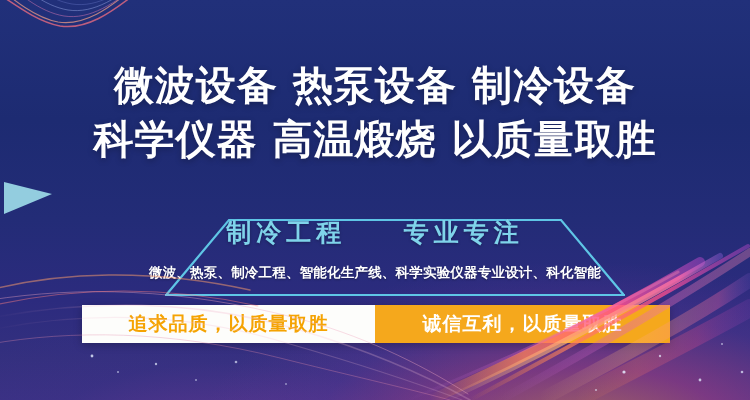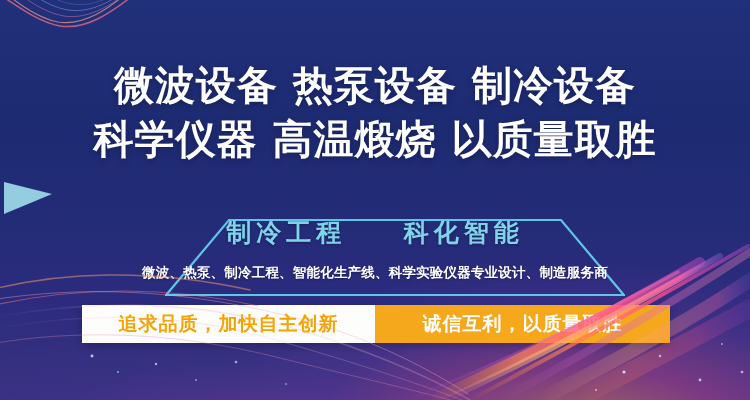--- a/index.html
+++ b/index.html
@@ -103,27 +103,27 @@
 
   <svg class="hexwrap" viewBox="0 0 460 100" preserveAspectRatio="none">
     <polygon points="66,98 6,98 6,96 66,96" fill="none"></polygon>
     <path d="M2,98 L2,96 L64,22 L396,22 L458,96 L458,98" fill="none" stroke="#5fc6e6" stroke-width="2.2" stroke-linejoin="miter"></path>
     <path d="M0,97 L460,97" stroke="#5fc6e6" stroke-width="2.2"></path>
   </svg>
 
   <div class="slogan-row">
     <span>制冷工程</span>
     <span class="slogan-gap"></span>
-    <span>科化智能</span>
+    <span>专业专注</span>
   </div>
 
-  <div class="subline">微波、热泵、制冷工程、智能化生产线、科学实验仪器专业设计、制造服务商</div>
+  <div class="subline">微波、热泵、制冷工程、智能化生产线、科学实验仪器专业设计、科化智能</div>
 
   <div class="ribbon">
-    <div class="ribbon-left">追求品质，加快自主创新</div>
+    <div class="ribbon-left">追求品质，以质量取胜</div>
     <div class="ribbon-right">诚信互利，以质量取胜</div>
   </div>
 
   <svg class="br-streaks" viewBox="0 0 750 400" preserveAspectRatio="none">
     <defs>
       <linearGradient id="gA" x1="0" y1="0" x2="1" y2="0">
         <stop offset="0%" stop-color="#ff9a3c" stop-opacity="0"></stop>
         <stop offset="35%" stop-color="#ff7f5a" stop-opacity=".85"></stop>
         <stop offset="70%" stop-color="#ff4f8f" stop-opacity=".95"></stop>
         <stop offset="100%" stop-color="#c24bd0" stop-opacity=".5"></stop>

